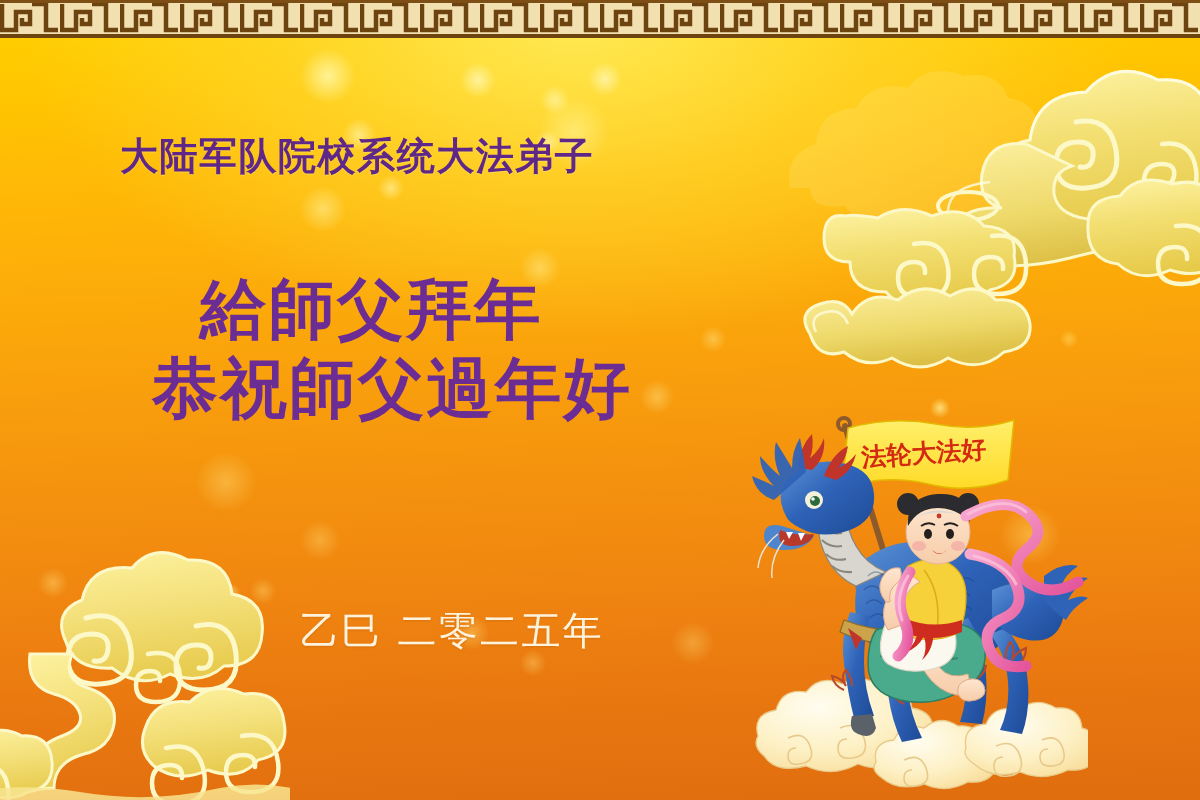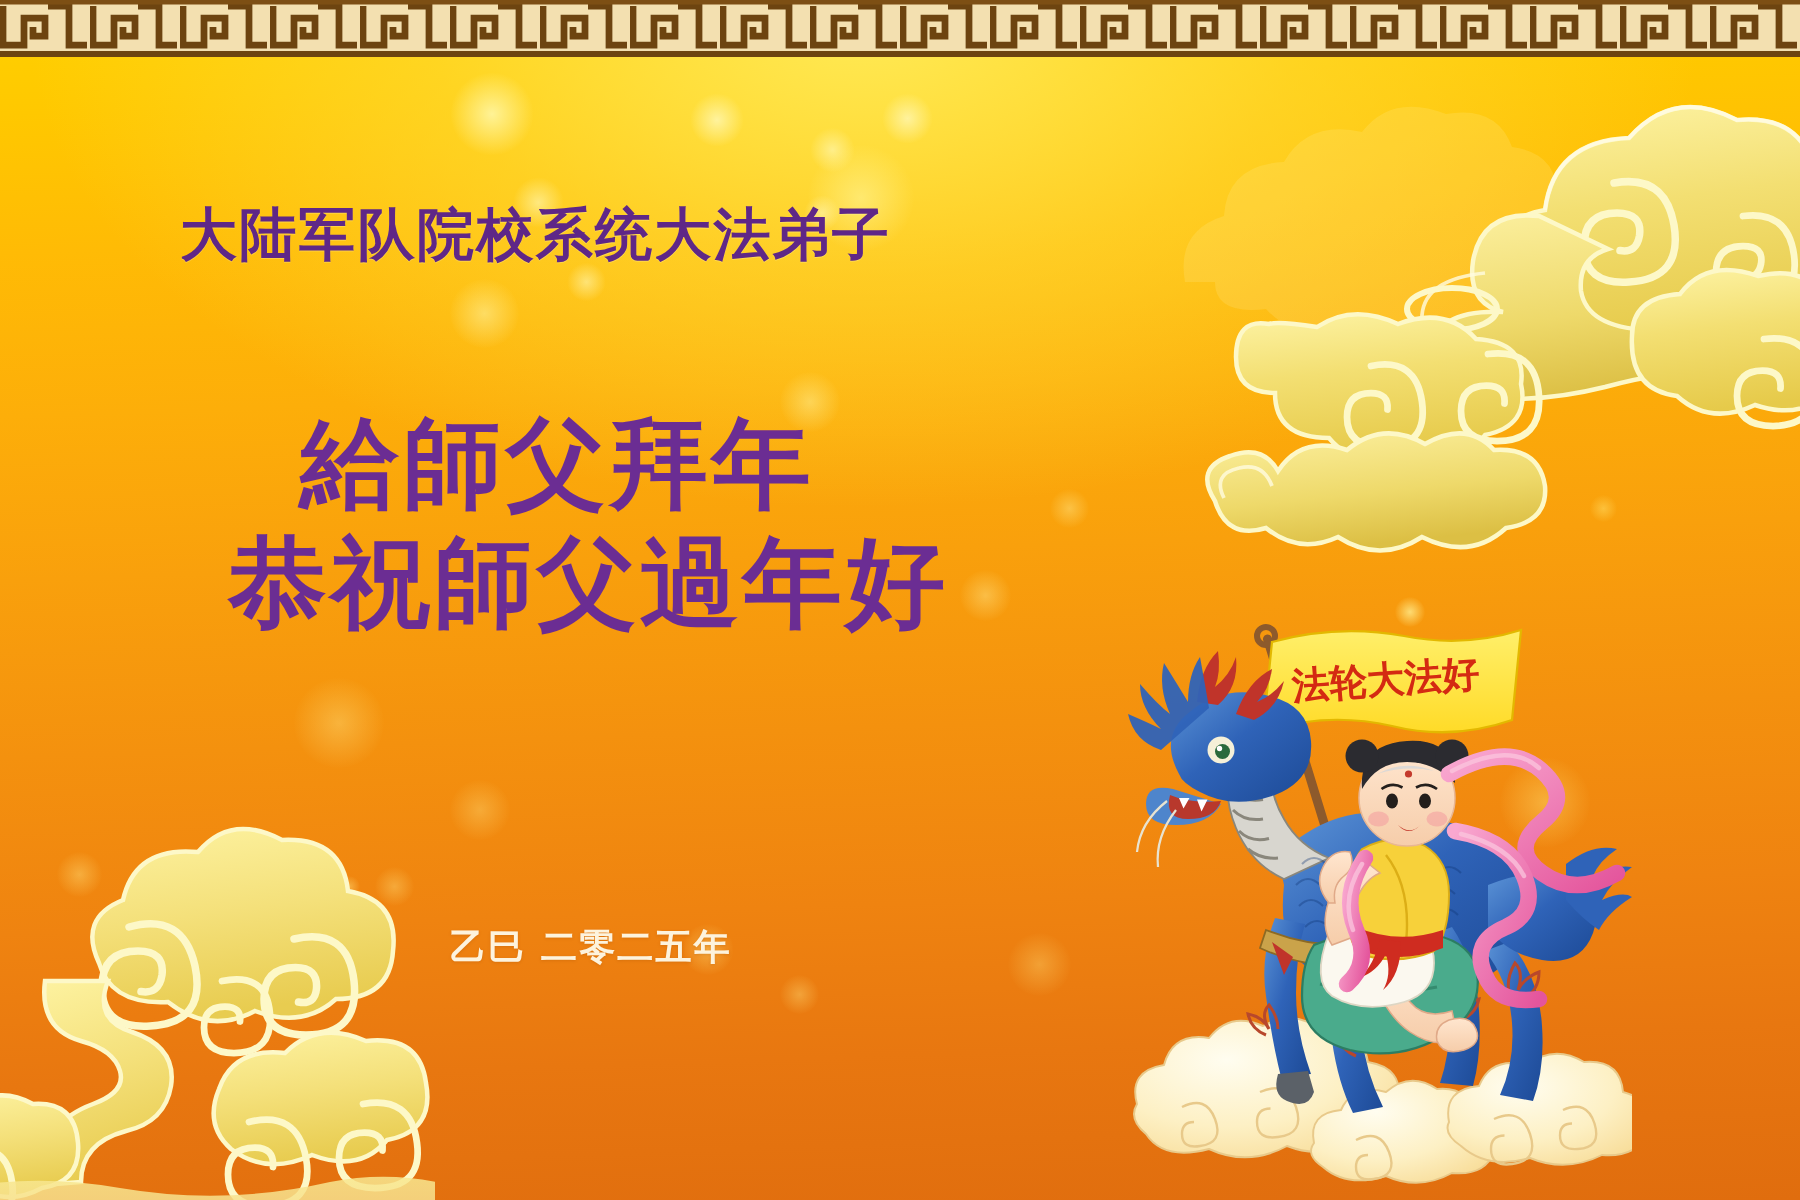--- a/index.html
+++ b/index.html
@@ -94,23 +94,23 @@
     font-size: 66px;
     line-height: 78px;
     color: #6b2d93;
     margin-left: 34px;
   }
 
   #date-line {
     position: absolute;
     left: 300px;
     top: 612px;
-    font-size: 24px;
+    font-size: 39px;
     line-height: 38px;
-    font-weight: 700;
+    font-weight: 400;
     color: #fdf3dd;
     letter-spacing: 0.06em;
     text-shadow: 0 1px 2px rgba(160,70,0,0.25);
   }
 
   
   #dragon-rider {
     position: absolute;
     left: 752px;
     top: 404px;

